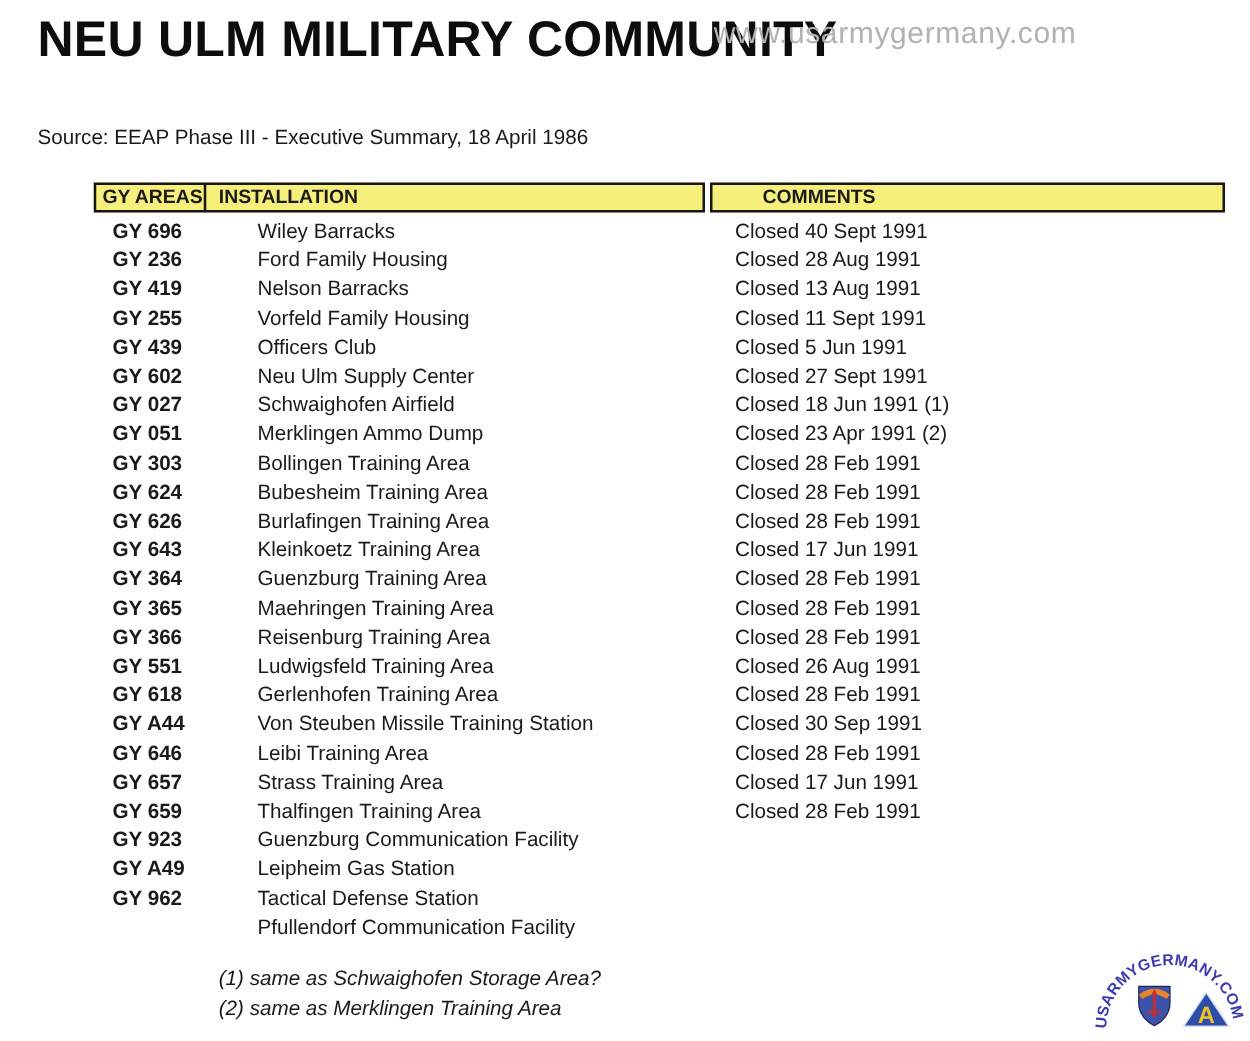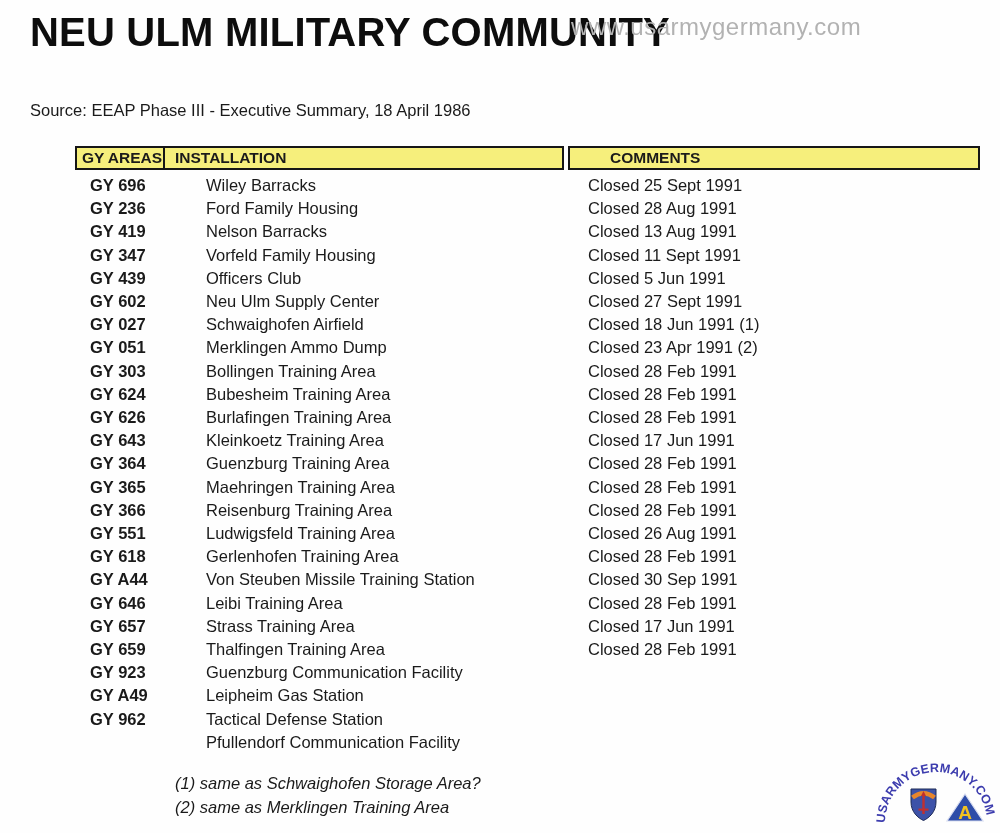--- a/index.html
+++ b/index.html
@@ -141,34 +141,34 @@
 
   <div class="hdr-box hdr-left">
     <div class="hdr-cell-gy">GY AREAS</div>
     <div class="hdr-cell-inst">INSTALLATION</div>
   </div>
 
   <div class="rows">
       <div class="trow" style="top: 174px;">
       <span class="code">GY 696</span>
       <span class="inst">Wiley Barracks</span>
-      <span class="cmt">Closed 25 Sept 1991</span>
+      <span class="cmt">Closed 40 Sept 1991</span>
     </div>
       <div class="trow" style="top: 197.2px;">
       <span class="code">GY 236</span>
       <span class="inst">Ford Family Housing</span>
       <span class="cmt">Closed 28 Aug 1991</span>
     </div>
       <div class="trow" style="top: 220.4px;">
       <span class="code">GY 419</span>
       <span class="inst">Nelson Barracks</span>
       <span class="cmt">Closed 13 Aug 1991</span>
     </div>
       <div class="trow" style="top: 243.6px;">
-      <span class="code">GY 347</span>
+      <span class="code">GY 255</span>
       <span class="inst">Vorfeld Family Housing</span>
       <span class="cmt">Closed 11 Sept 1991</span>
     </div>
       <div class="trow" style="top: 266.8px;">
       <span class="code">GY 439</span>
       <span class="inst">Officers Club</span>
       <span class="cmt">Closed 5 Jun 1991</span>
     </div>
       <div class="trow" style="top: 290px;">
       <span class="code">GY 602</span>

